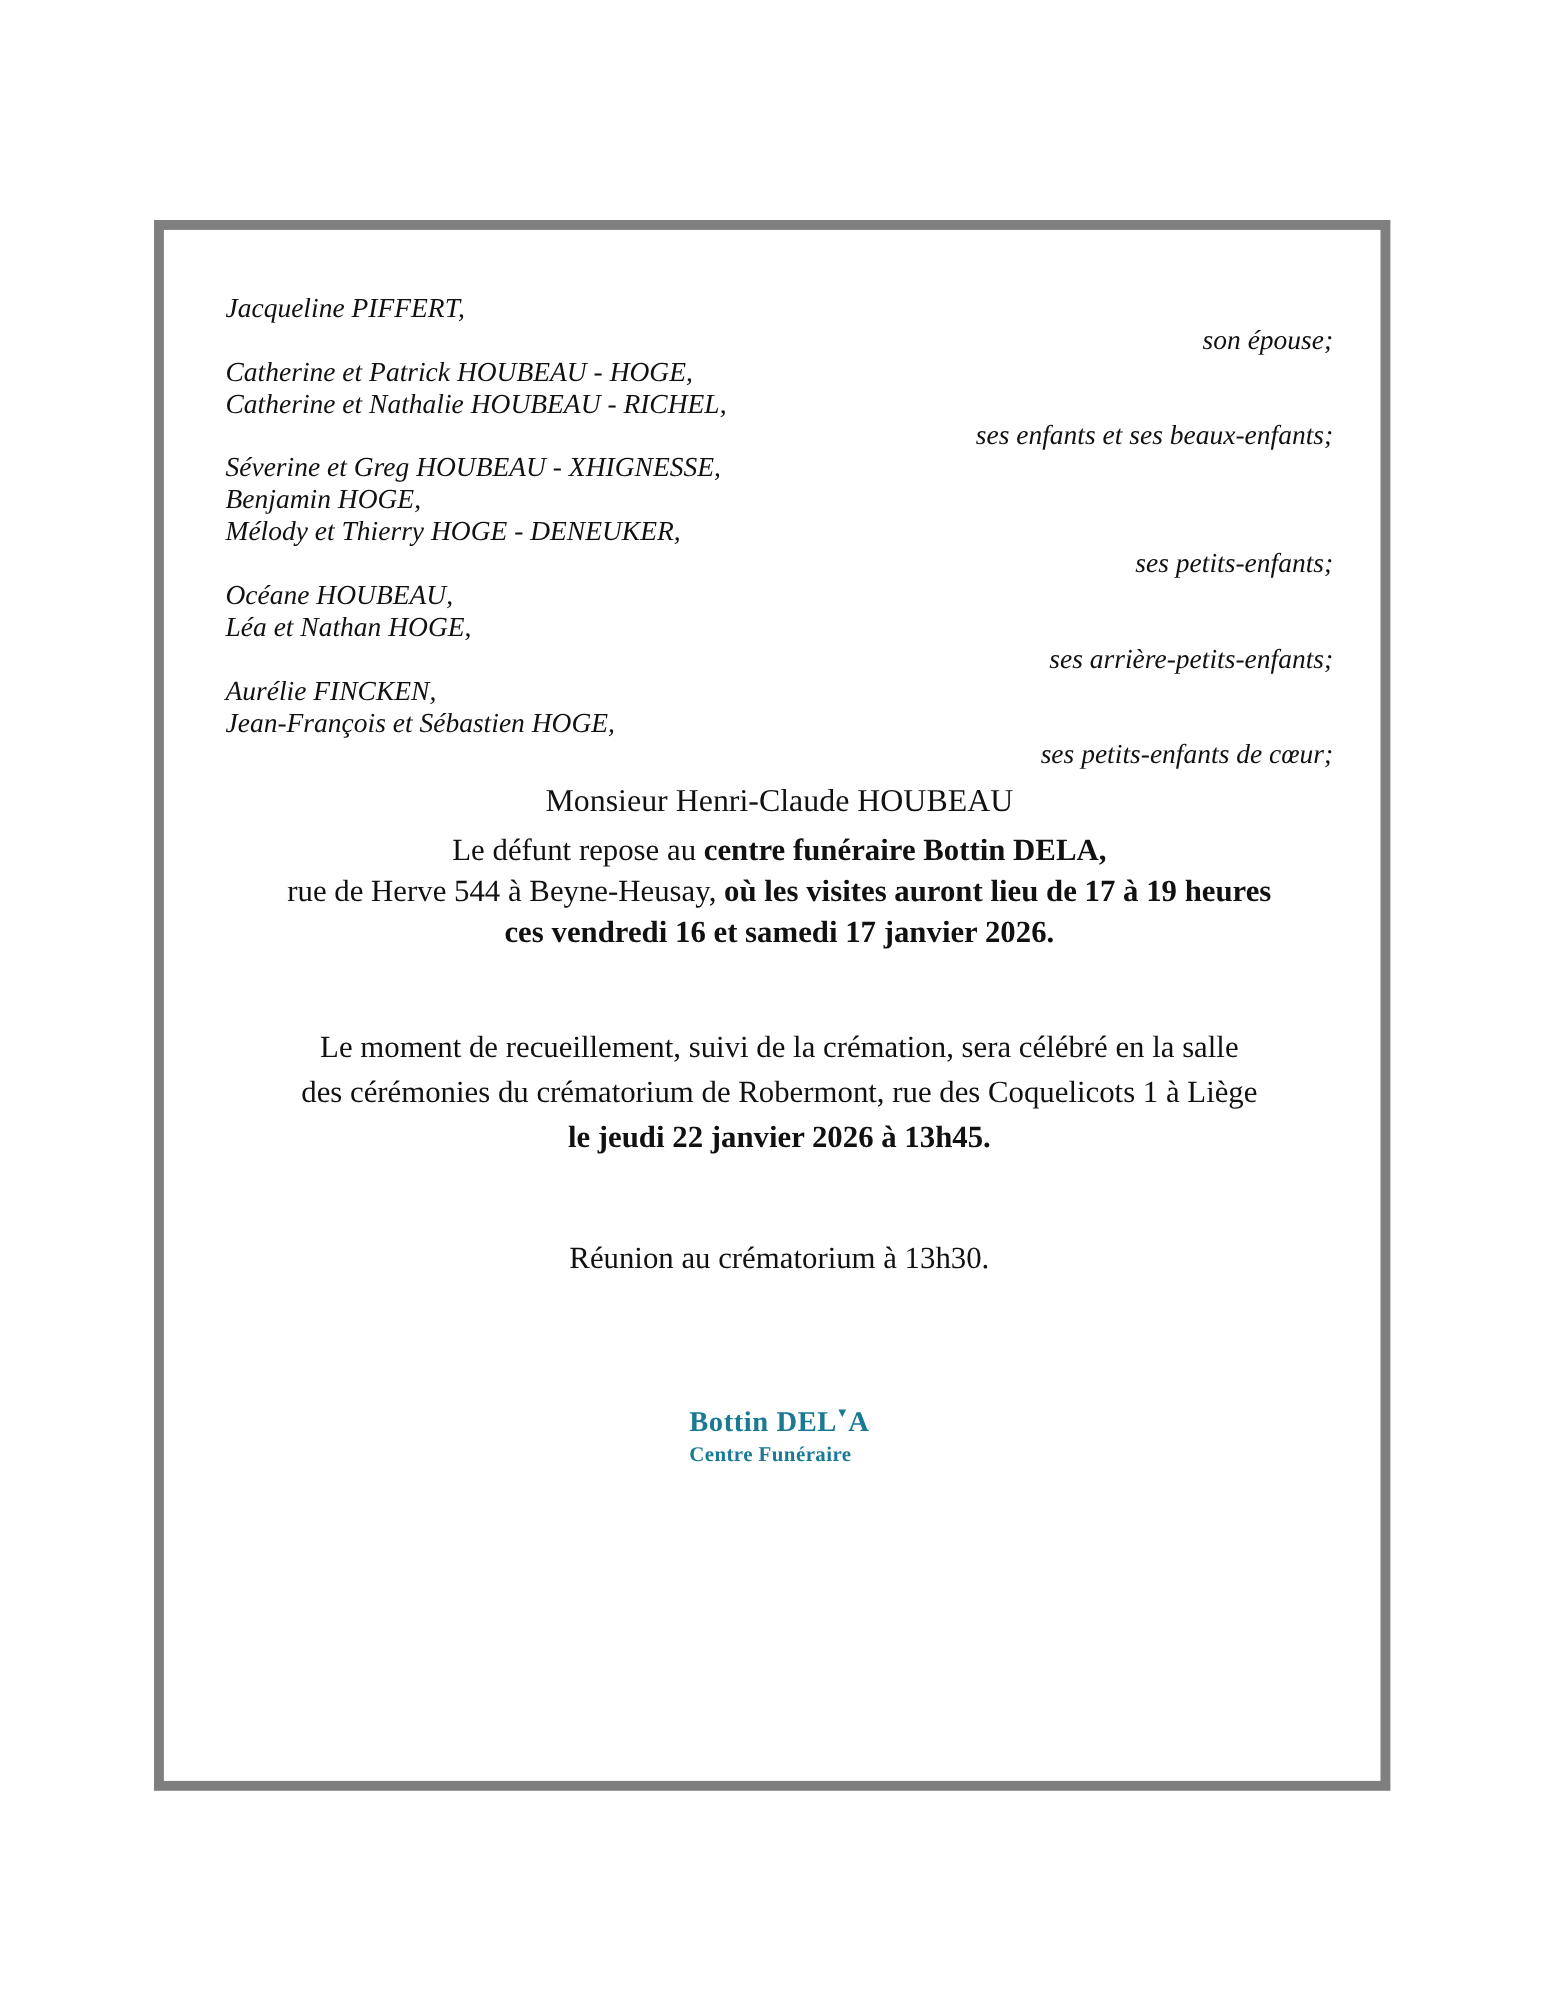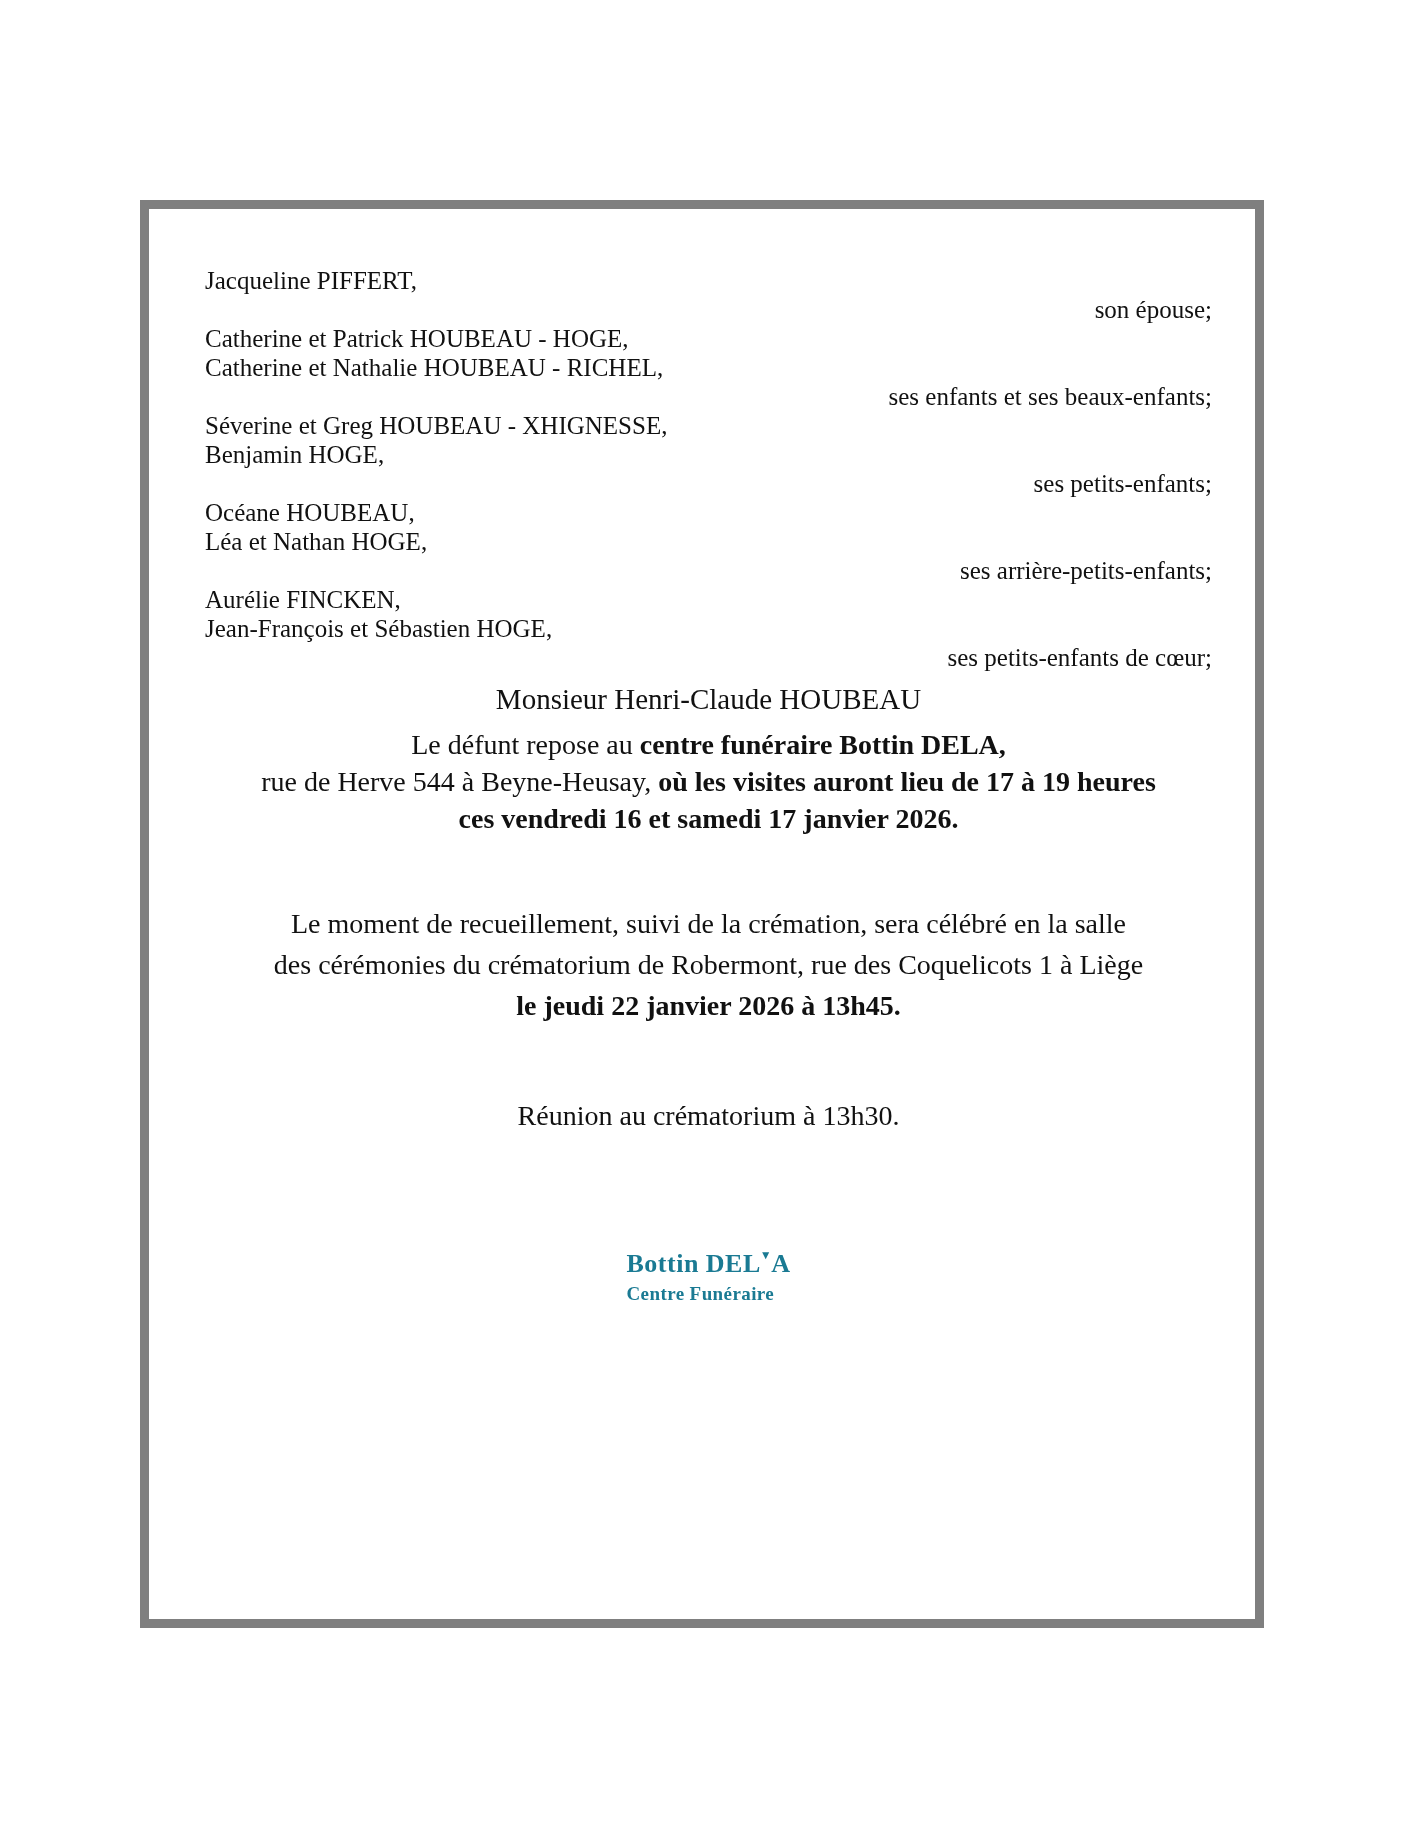--- a/index.html
+++ b/index.html
@@ -21,21 +21,21 @@
     left: 140px;
     top: 200px;
     width: 1124px;
     height: 1428px;
     border: 9px solid var(--border);
     background: #ffffff;
     padding: 57px 43px 0 56px;
     overflow: hidden;
   }
   
-  .names { width: 100%; }
+  .names { width: 100%; font-style: italic; }
   .name-line {
     font-size: 25px;
     height: 29px;
     line-height: 29px;
     text-align: left;
     white-space: nowrap;
   }
   .relation-line {
     font-size: 25px;
     height: 29px;
@@ -106,20 +106,21 @@
 <div class="frame">
 
   <div class="names" id="names">
       <div class="name-line">Jacqueline PIFFERT,</div>
       <div class="relation-line">son épouse;</div>
       <div class="name-line">Catherine et Patrick HOUBEAU - HOGE,</div>
       <div class="name-line">Catherine et Nathalie HOUBEAU - RICHEL,</div>
       <div class="relation-line">ses enfants et ses beaux-enfants;</div>
       <div class="name-line">Séverine et Greg HOUBEAU - XHIGNESSE,</div>
       <div class="name-line">Benjamin HOGE,</div>
+      <div class="name-line">Mélody et Thierry HOGE - DENEUKER,</div>
       <div class="relation-line">ses petits-enfants;</div>
       <div class="name-line">Océane HOUBEAU,</div>
       <div class="name-line">Léa et Nathan HOGE,</div>
       <div class="relation-line">ses arrière-petits-enfants;</div>
       <div class="name-line">Aurélie FINCKEN,</div>
       <div class="name-line">Jean-François et Sébastien HOGE,</div>
       <div class="relation-line">ses petits-enfants de cœur;</div>
     </div>
 
   <div class="center title">Monsieur Henri-Claude HOUBEAU</div>

